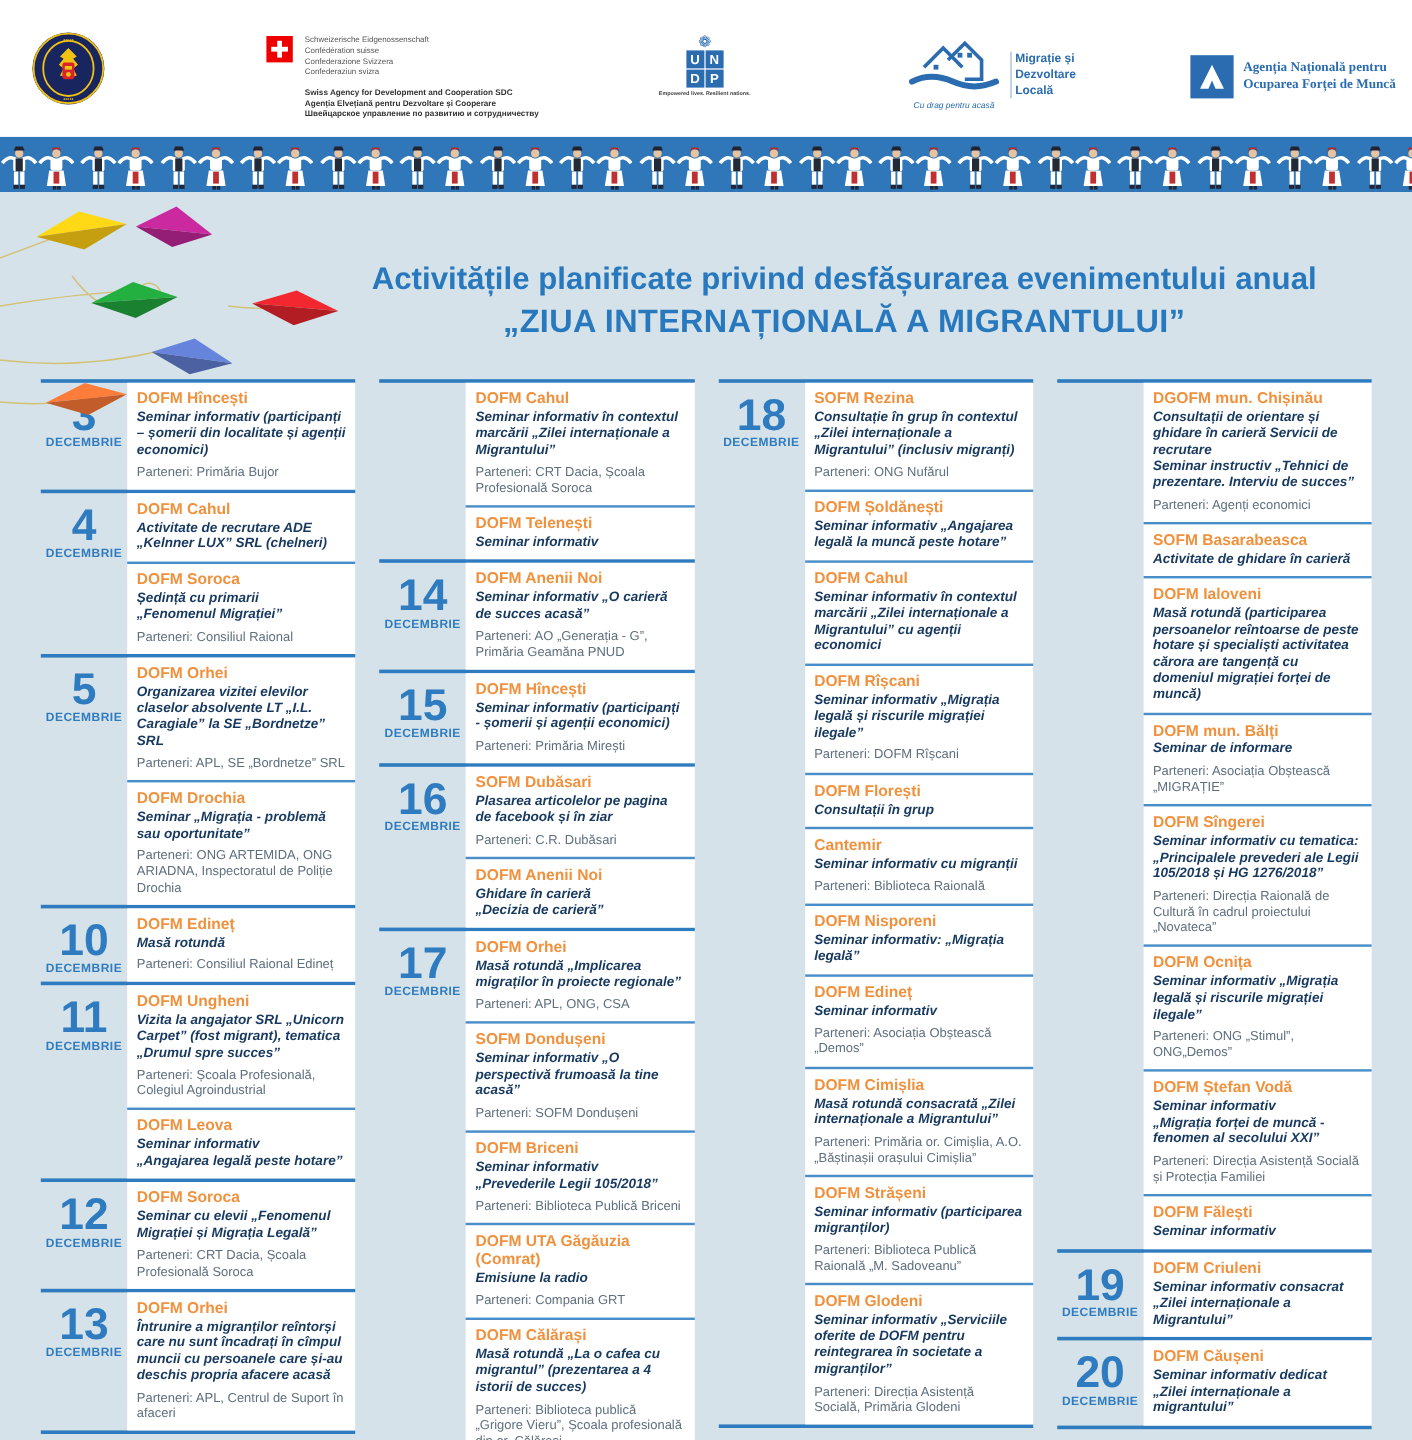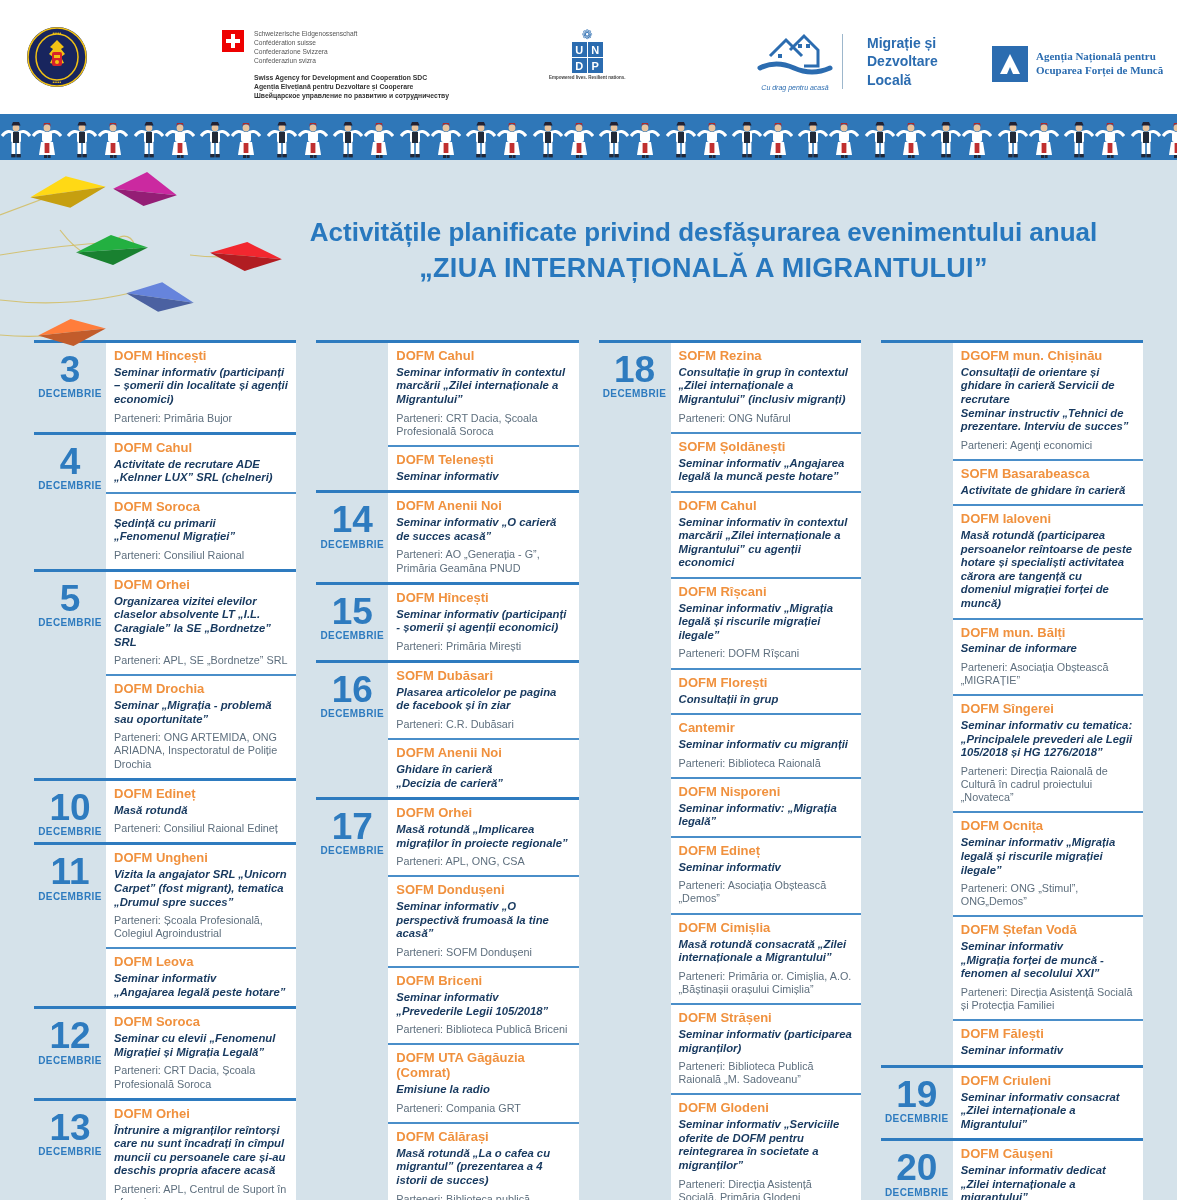--- a/index.html
+++ b/index.html
@@ -17,32 +17,32 @@
   .swiss-flag:before { left:9px; top:4px; width:4px; height:14px; }
   .swiss-flag:after { left:4px; top:9px; width:14px; height:4px; }
   .sdc-lines { font-size:6.6px; color:#555; line-height:1.35; }
   .sdc-sub { margin-top:7px; font-weight:bold; color:#333; font-size:6.8px; }
   .undp { left:549px; top:28px; text-align:center; }
   .undp-crest { font-size:13px; color:#2b6cb0; line-height:1; }
   .undp-grid { display:grid; grid-template-columns:15px 15px; gap:1px; margin:1px auto 2px; width:31px; }
   .undp-grid span { background:#2b6cb0; color:#fff; font-weight:bold; font-size:11px; height:15px; display:flex; align-items:center; justify-content:center; }
   .undp-tag { font-size:4.5px; color:#444; font-weight:bold; line-height:1.2; }
   .midl { left:756px; top:32px; display:flex; align-items:center; gap:8px; }
-  .midl-text { border-left:1px solid #9db7cc; padding-left:24px; font-size:14px; font-weight:bold; color:#2b6cb0; line-height:1.3; }
+  .midl-text { border-left:1px solid #9db7cc; padding-left:3px; font-size:10px; font-weight:bold; color:#2b6cb0; line-height:1.3; }
   .midl-tag { font-size:7px; color:#2b6cb0; font-style:italic; text-align:center; margin-top:-2px; }
   .anofm { left:992px; top:46px; display:flex; align-items:center; gap:8px;font-family:Liberation Serif, serif; }
   .anofm-sq { width:36px; height:36px; background:#2b6cb0; display:flex; align-items:center; justify-content:center; }
   .anofm-text { font-size:11px; font-weight:bold; color:#2b6cb0; line-height:1.25; }
 
   
   .band { height:46px; background:#2f77b8; overflow:hidden; white-space:nowrap; padding-top:6px; }
   .band svg { display:inline-block; vertical-align:bottom; }
 
   
-  .title-zone { position:relative; height:180px; }
+  .title-zone { position:relative; height:156px; }
   .boats-svg { position:absolute; left:0; top:0; }
   .title-block { position:absolute; left:255px; right:25px; top:56px; text-align:center; }
   .title-l1 { color:#2878be; font-size:26px; font-weight:bold; line-height:1.25; }
   .title-l2 { color:#2878be; font-size:27px; font-weight:bold; margin-top:4px; letter-spacing:0.3px; }
 
   
   .main { display:flex; gap:20px; padding:0 34px 14px; align-items:flex-start; }
   .column { flex:1; border-bottom:3px solid #2e7bbf; }
   .day-group { display:flex; border-top:3px solid #2e7bbf; }
   .date-cell { width:72px; flex:0 0 72px; text-align:center; padding-top:9px; }
@@ -808,21 +808,21 @@
             <div class="date-num">18</div>
             <div class="date-month">DECEMBRIE</div>
           </div>
           <div class="event-list">
             <div class="event">
               <div class="org">SOFM Rezina</div>
               <div class="activity">Consultație în grup  în contextul „Zilei internaționale a Migrantului” (inclusiv migranți)</div>
               <div class="partners">Parteneri: ONG Nufărul</div>
             </div>
             <div class="event">
-              <div class="org">SOFM Șoldănești</div>
+              <div class="org">DOFM Șoldănești</div>
               <div class="activity">Seminar informativ „Angajarea legală la muncă peste hotare”</div>
             </div>
             <div class="event">
               <div class="org">DOFM Cahul</div>
               <div class="activity">Seminar informativ în  contextul marcării  „Zilei internaționale a Migrantului” cu agenții economici</div>
             </div>
             <div class="event">
               <div class="org">DOFM Rîșcani</div>
               <div class="activity">Seminar informativ „Migrația legală și riscurile migrației ilegale”</div>
               <div class="partners">Parteneri: DOFM Rîșcani</div>

